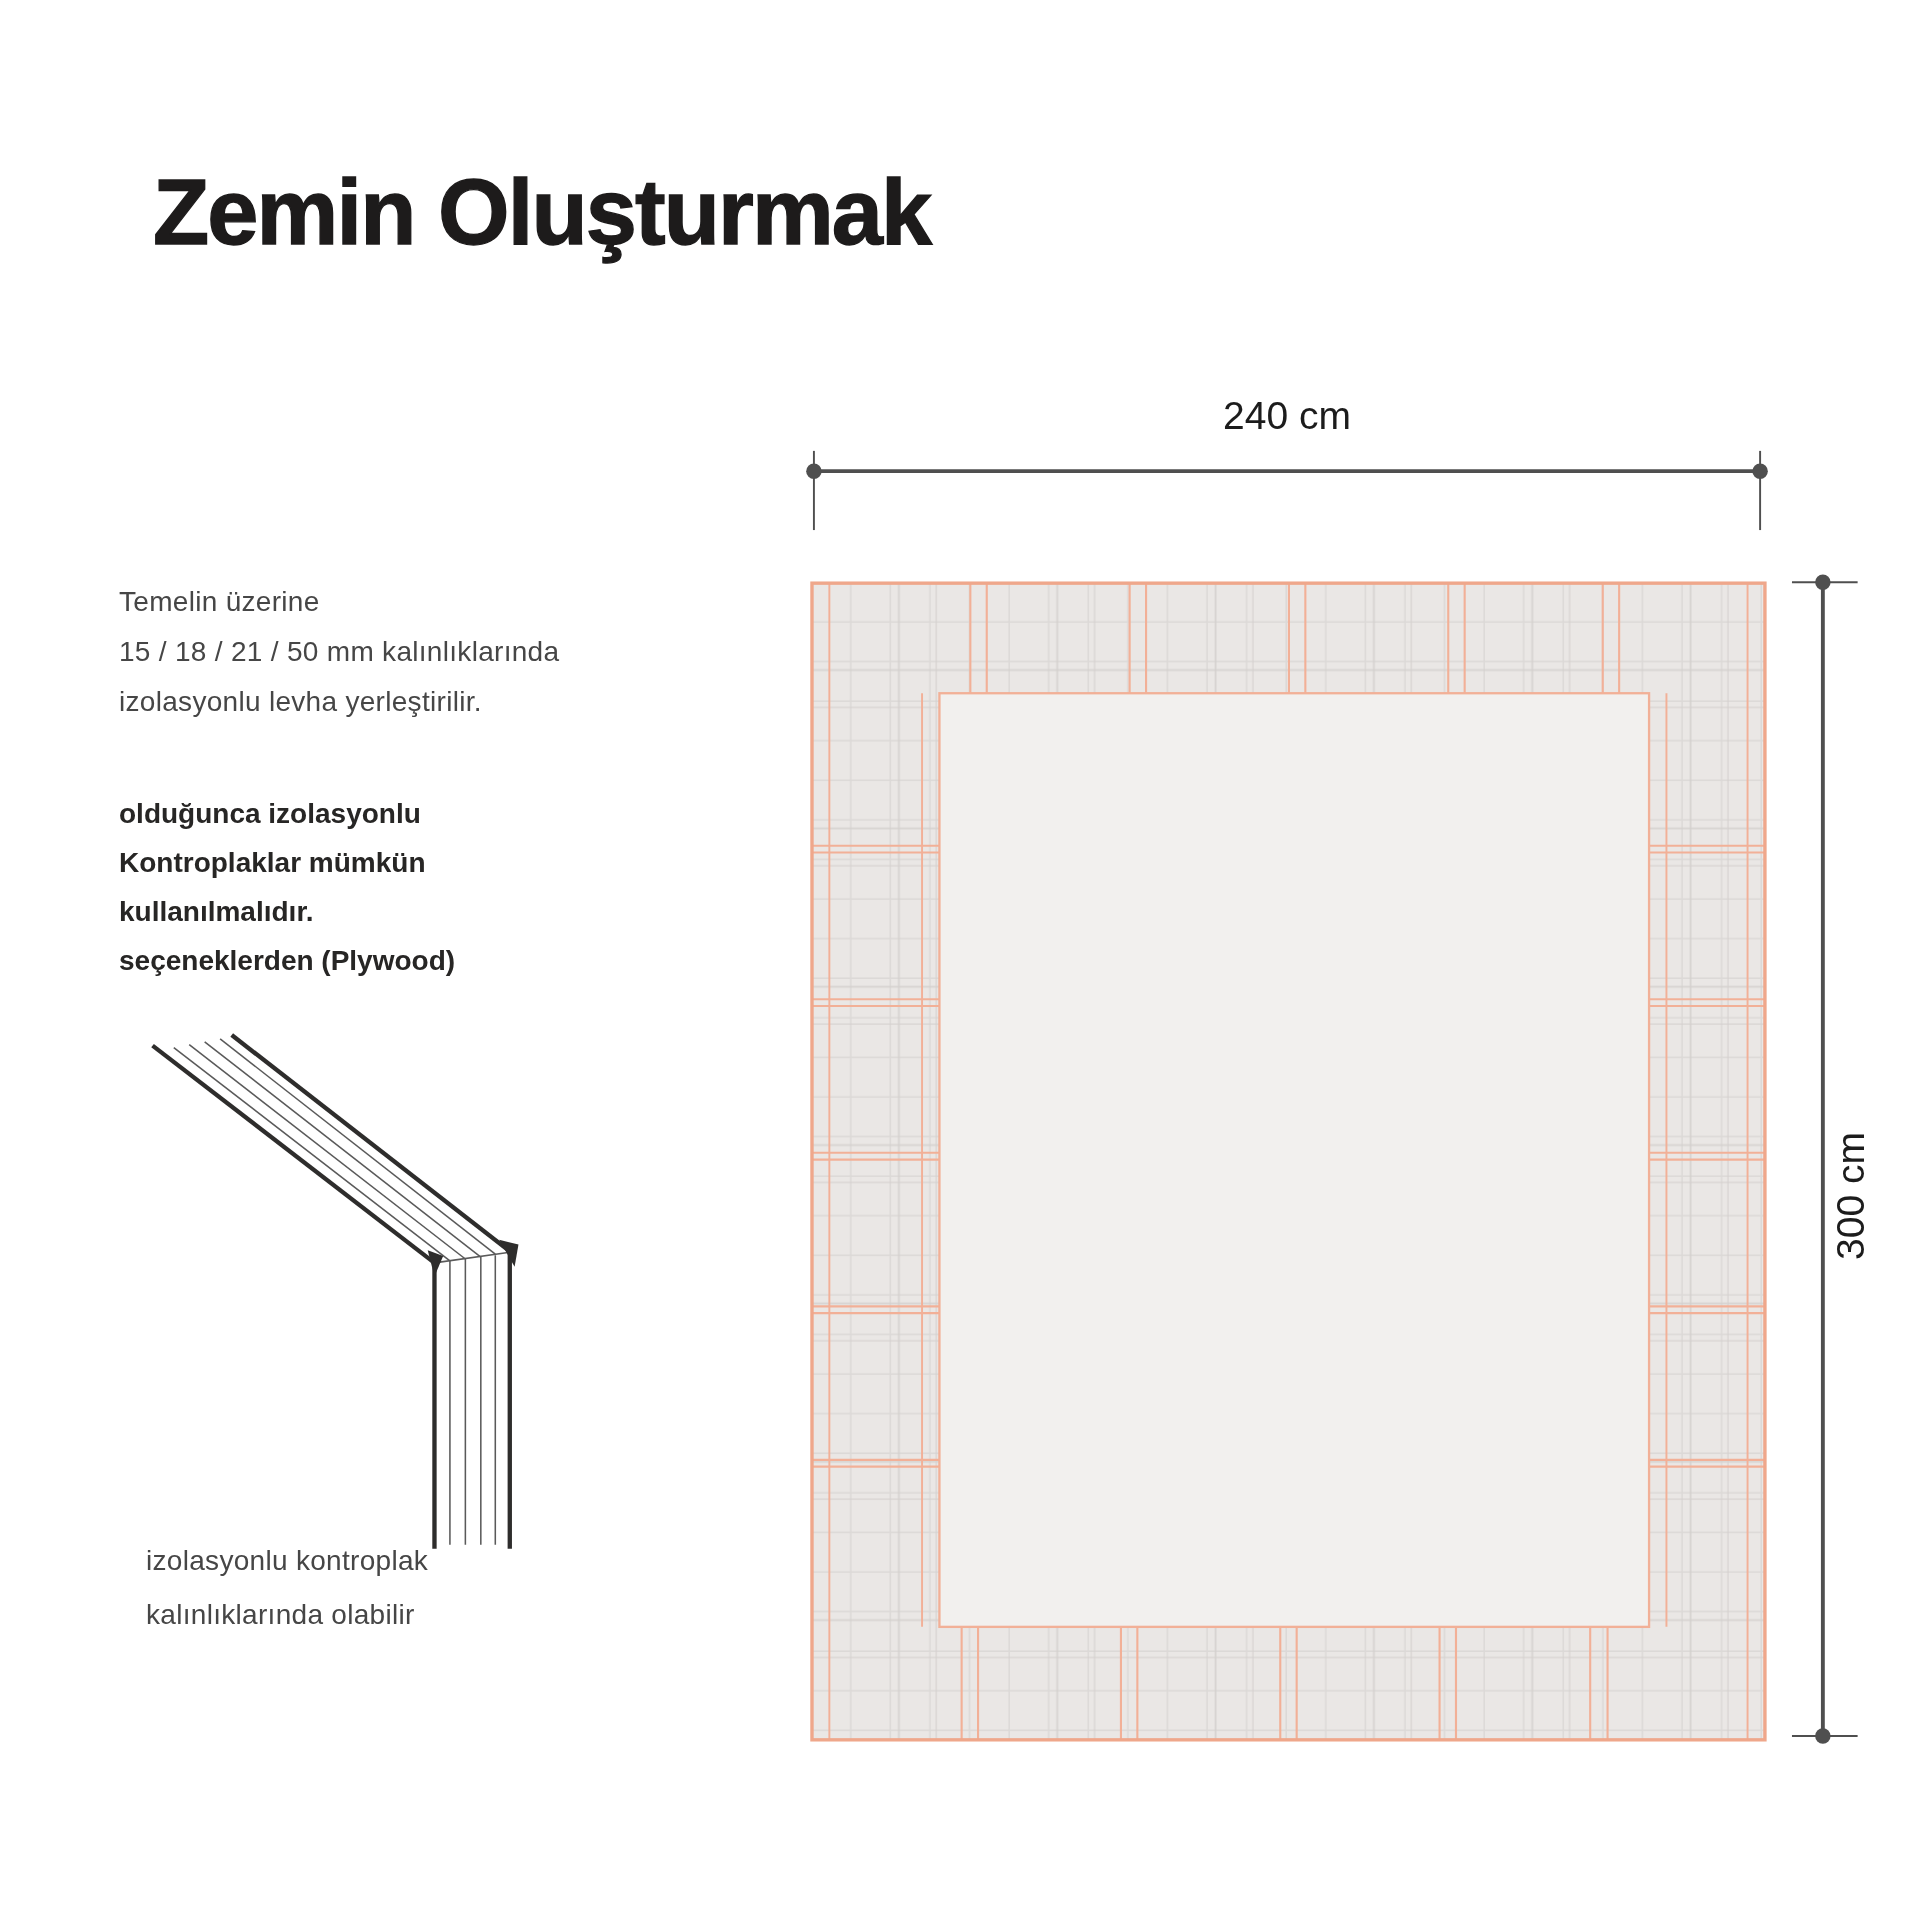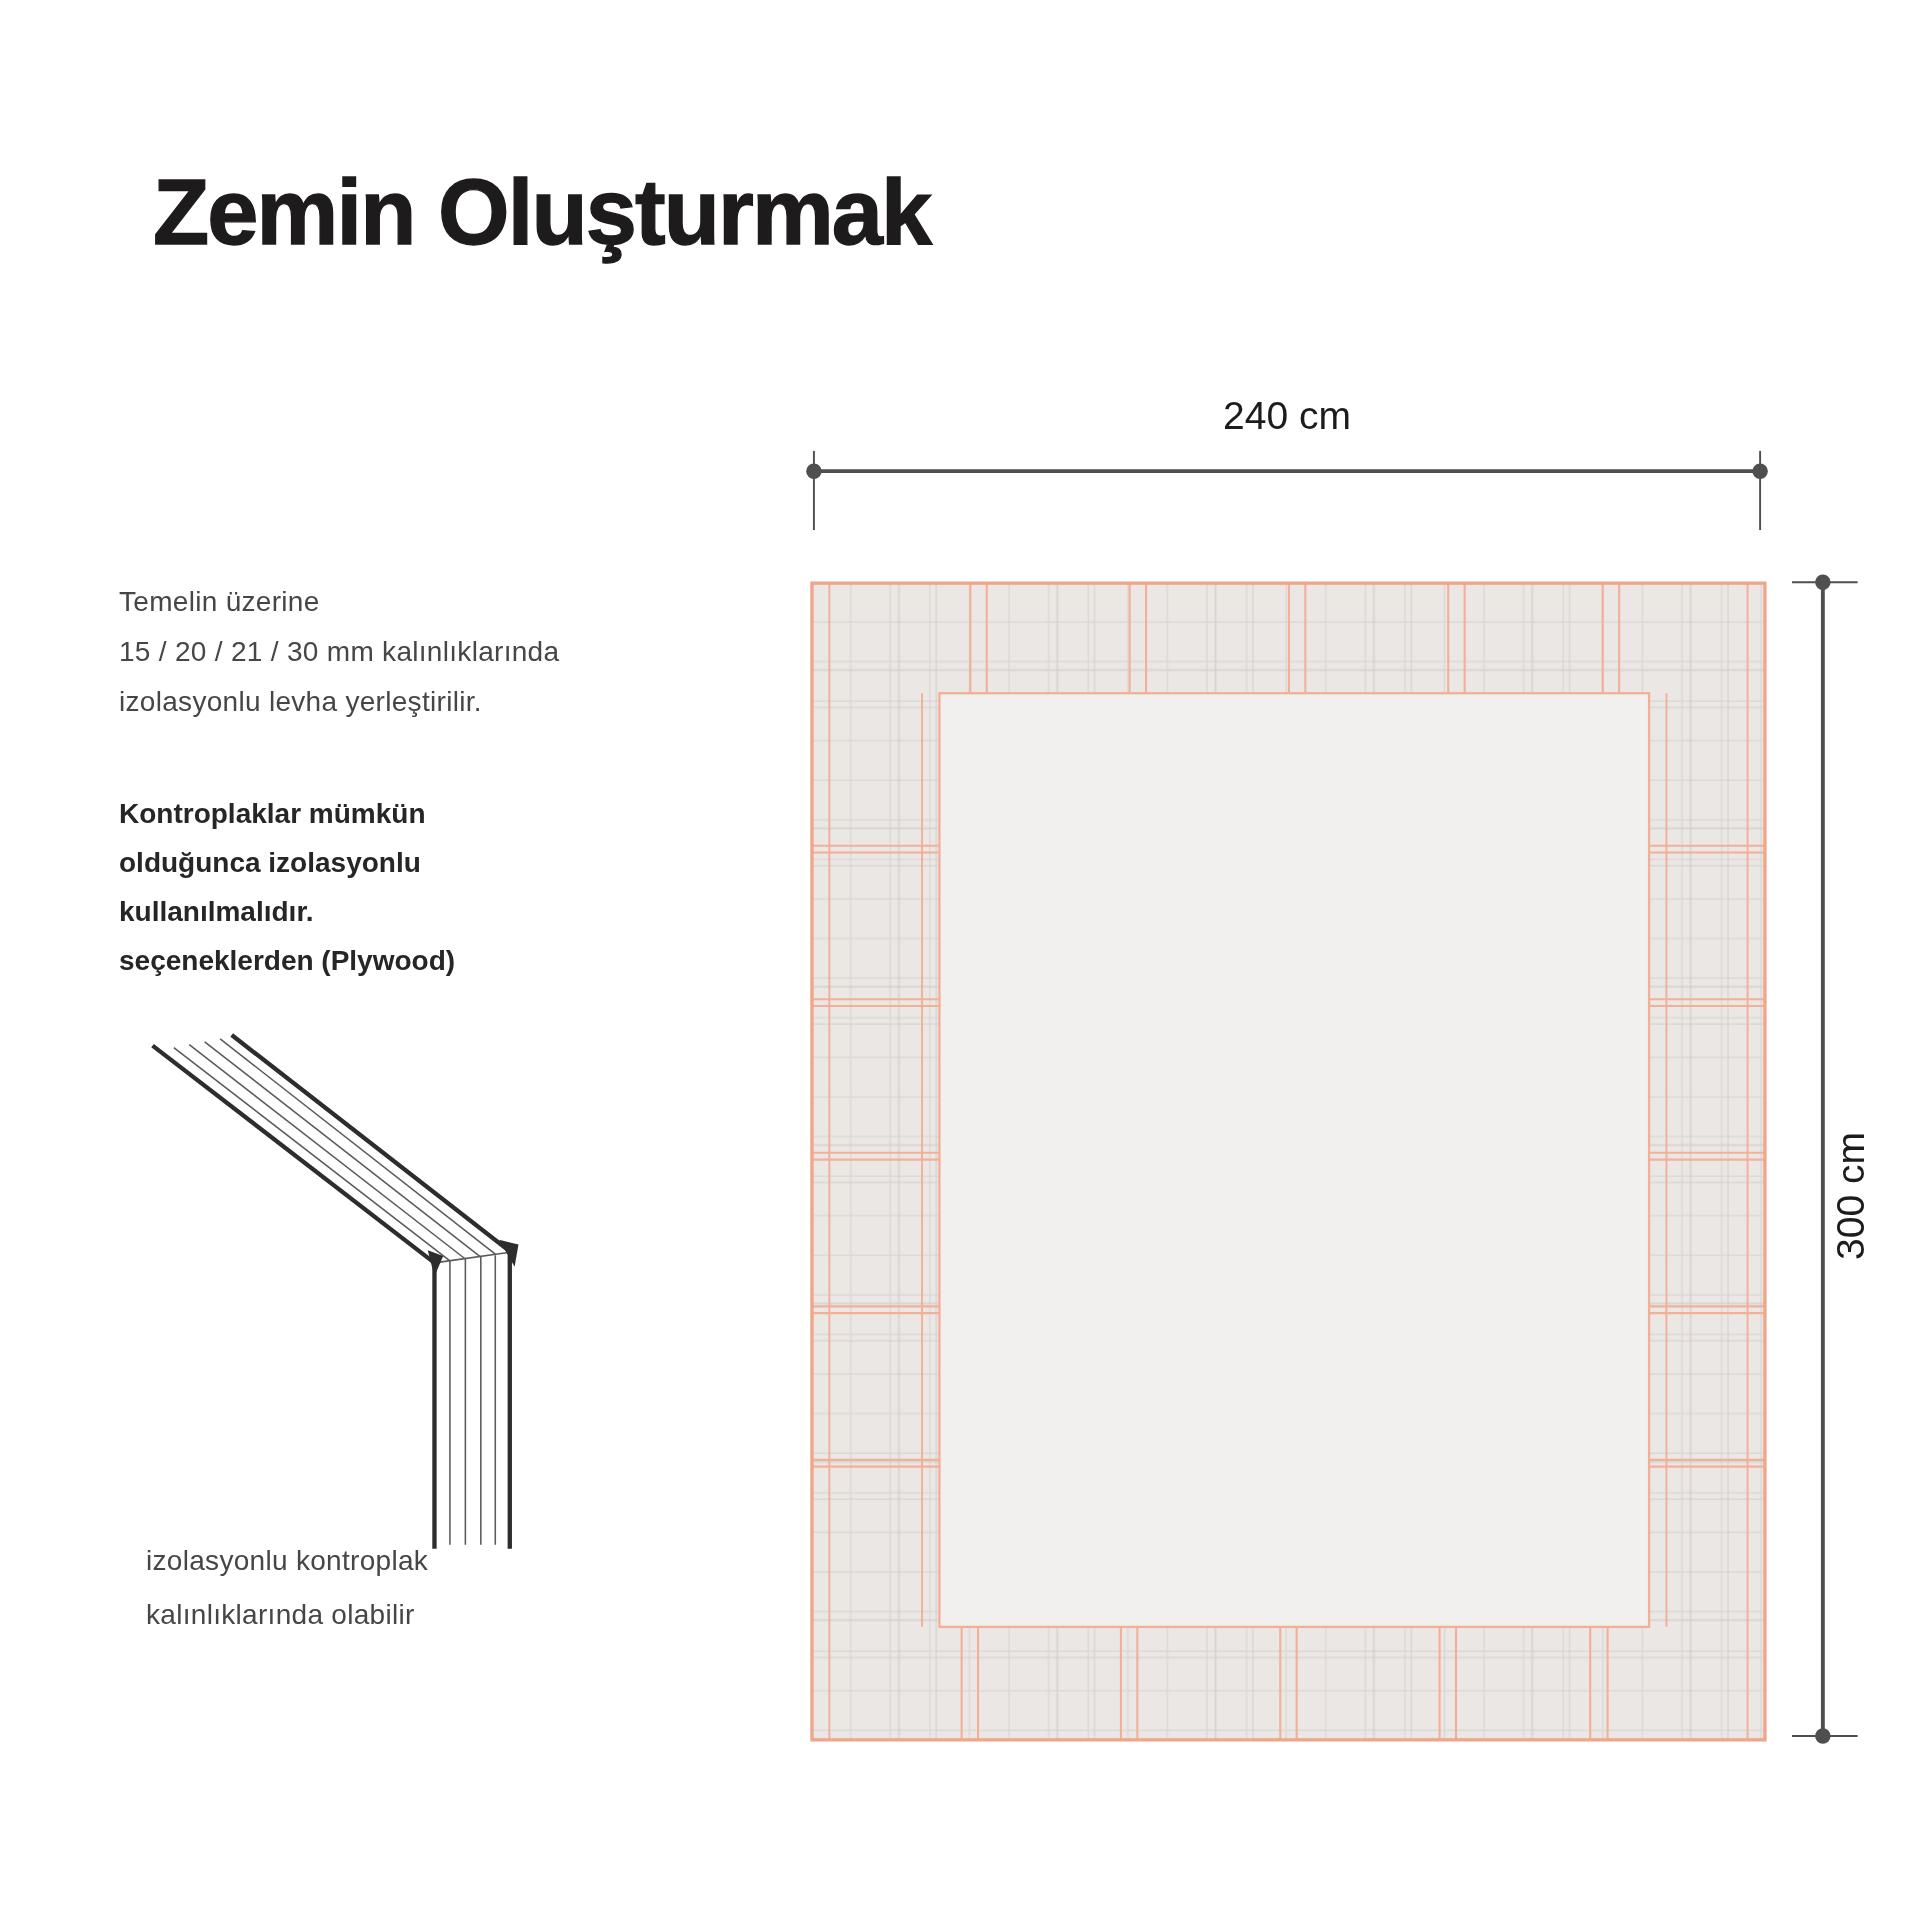--- a/index.html
+++ b/index.html
@@ -66,27 +66,27 @@
   .sk-thin{stroke:var(--sketch-line-thin);stroke-width:1.6;fill:none;}
   .sk-arrow{fill:var(--sketch-line);}
 </style>
 </head>
 <body>
 
 <div class="abs page-title">Zemin Oluşturmak</div>
 
 <div class="abs text-block intro-block">
   <div class="line">Temelin üzerine</div>
-  <div class="line">15 / 20 / 21 / 30 mm kalınlıklarında</div>
+  <div class="line">15 / 18 / 21 / 50 mm kalınlıklarında</div>
   <div class="line">izolasyonlu levha yerleştirilir.</div>
 </div>
 
 <div class="abs text-block note-block">
+  <div class="line">olduğunca izolasyonlu</div>
   <div class="line">Kontroplaklar mümkün</div>
-  <div class="line">olduğunca izolasyonlu</div>
   <div class="line">kullanılmalıdır.</div>
   <div class="line">seçeneklerden (Plywood)</div>
 </div>
 
 <svg class="overlay" width="1931" height="1931" viewBox="0 0 2000 2000" aria-hidden="true">
   <g>
 
     <line class="sk-thick" x1="158" y1="1083" x2="450" y2="1308"></line>
     <line class="sk-thick" x1="240" y1="1072" x2="528" y2="1296"></line>
     <line class="sk-thin" x1="180" y1="1085" x2="466" y2="1306"></line>

